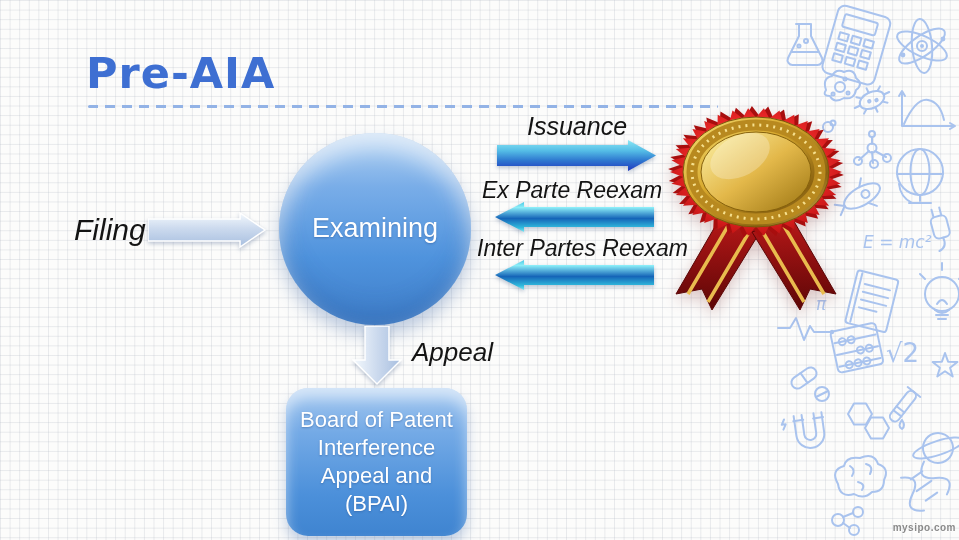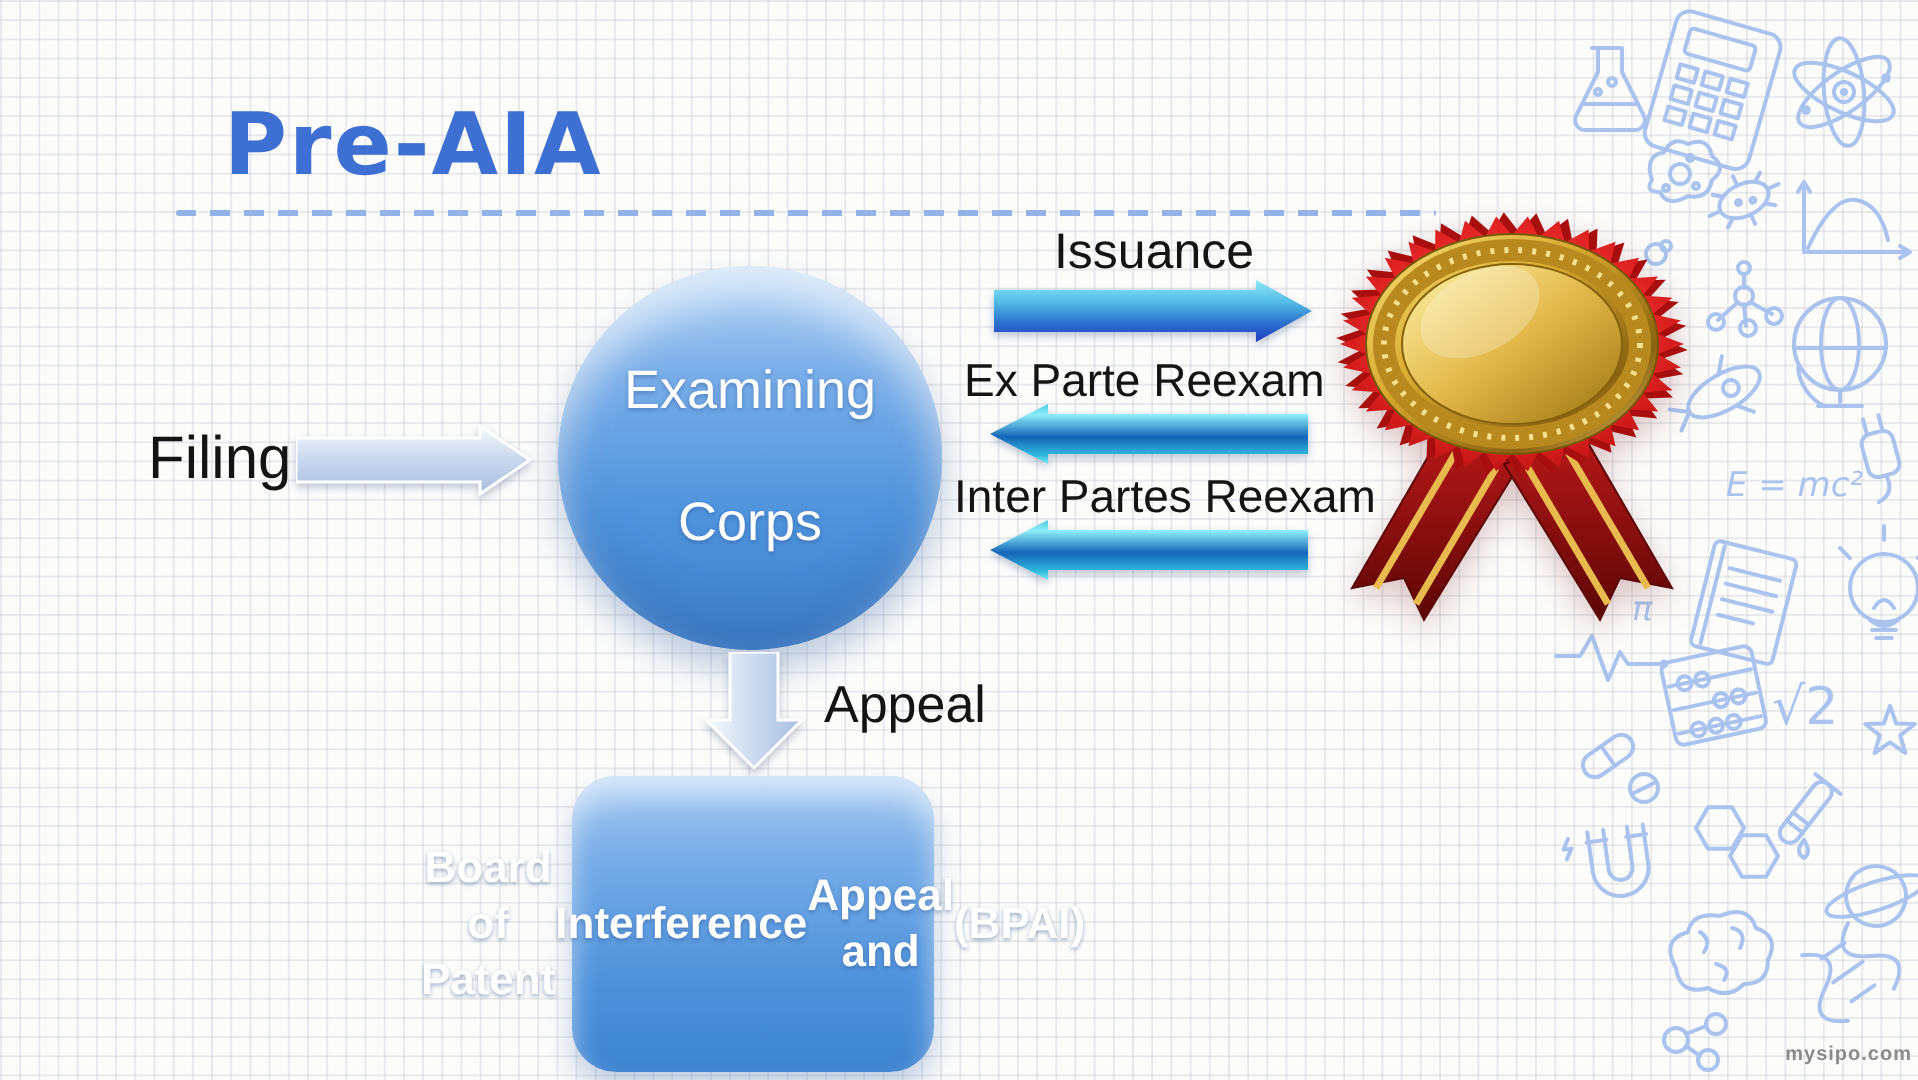--- a/index.html
+++ b/index.html
@@ -8,51 +8,50 @@
     background-color:#fcfcfb;
     background-image:
       linear-gradient(to right, rgba(185,190,200,.30) 1px, transparent 1px),
       linear-gradient(to bottom, rgba(185,190,200,.30) 1px, transparent 1px);
     background-size:9.6px 9.6px;
     font-family:"Liberation Sans","DejaVu Sans",sans-serif;
   }
   .abs{position:absolute;}
   #title{
     left:86px;top:48px;font-family:"DejaVu Sans","Liberation Sans",sans-serif;
-    font-size:43px;font-weight:700;color:#3e6fd2;letter-spacing:1px;margin-left:26px;
+    font-size:43px;font-weight:700;color:#3e6fd2;letter-spacing:1px;
   }
   #divider{
     left:88px;top:105px;width:630px;height:3px;
     background:repeating-linear-gradient(90deg,#93b3e6 0 10px,transparent 10px 17px);
     border-radius:2px;
   }
-  .blacklabel{color:#141414;white-space:nowrap;}
+  .blacklabel{color:#141414;white-space:nowrap;font-style:italic;}
   #filing-label{left:74px;top:213px;font-size:30px;}
   #issuance-label{left:497px;top:112px;width:160px;text-align:center;font-size:25px;}
   #exparte-label{left:482px;top:177px;width:178px;text-align:center;font-size:23px;}
   #interpartes-label{left:477px;top:235px;width:195px;text-align:center;font-size:23px;}
   #appeal-label{left:412px;top:337px;font-size:26px;}
   .arrow-svg{filter:drop-shadow(0 2px 2px rgba(40,70,120,.30));}
   #examining-circle{
     left:279px;top:133px;width:192px;height:192px;border-radius:50%;
     background:linear-gradient(180deg,#b3d2f2 0%,#79ade8 28%,#4f93dd 65%,#3f7ec9 100%);
     box-shadow:inset 0 14px 22px rgba(255,255,255,.65), inset 0 -12px 24px rgba(30,80,150,.25), 0 10px 18px rgba(70,110,170,.35);
     display:flex;flex-direction:column;align-items:center;justify-content:center;
     color:#fff;font-size:27px;line-height:1.25;text-align:center;
     text-shadow:0 1px 2px rgba(40,80,140,.45);
     gap:32px;
   }
   #bpai-box{
     left:286px;top:388px;width:181px;height:148px;border-radius:22px;
     background:linear-gradient(180deg,#a6c9f0 0%,#74aae6 30%,#4c90da 72%,#3f84d0 100%);
     box-shadow:inset 0 10px 14px rgba(255,255,255,.55), 0 8px 14px rgba(80,120,180,.35);
-    display:flex;flex-direction:row;align-items:center;justify-content:center;
+    display:flex;flex-direction:column;align-items:center;justify-content:center;
     color:#fff;font-size:22px;line-height:1.28;text-align:center;
     text-shadow:0 1px 2px rgba(40,80,140,.45);
-    font-weight:bold;
   }
   #medal{left:660px;top:98px;filter:drop-shadow(0 6px 8px rgba(120,30,30,.25));}
   #doodles{left:762px;top:0;}
   .dd{stroke:#a9c3ee;fill:none;stroke-width:2;stroke-linecap:round;stroke-linejoin:round;}
   .ddf{fill:#a9c3ee;stroke:none;}
   .ddt{fill:#a9c3ee;stroke:none;font-family:"DejaVu Sans",sans-serif;}
   #watermark{
     right:3px;bottom:7px;font-size:10px;font-weight:700;color:#8a8a8a;
     letter-spacing:.5px;text-shadow:0 1px 0 rgba(255,255,255,.7);
   }
@@ -217,21 +216,20 @@
         <stop offset="0" stop-color="#f4f9fd"></stop>
           <stop offset=".45" stop-color="#ccdaee"></stop>
           <stop offset="1" stop-color="#a7bedf"></stop>
       </linearGradient>
     </defs>
     <path d="M0 7 H92 V1 L117 18 L92 35 V29 H0 Z" fill="url(#gFiling)" stroke="#ffffff" stroke-width="1.5"></path>
   </svg>
 
   <div id="examining-circle" class="abs">
     <span>Examining</span>
-    <span>Corps</span>
   </div>
 
   <div id="issuance-label" class="abs blacklabel">Issuance</div>
   <svg class="abs arrow-svg" style="left:497px;top:139px" width="160" height="33">
     <defs>
       <linearGradient id="gIss" x1="0" y1="0" x2="0" y2="1">
         <stop offset="0" stop-color="#8ce8f5"></stop>
           <stop offset=".35" stop-color="#54bce6"></stop>
         <stop offset=".65" stop-color="#2f7ad0"></stop>
           <stop offset="1" stop-color="#2038c0"></stop>

